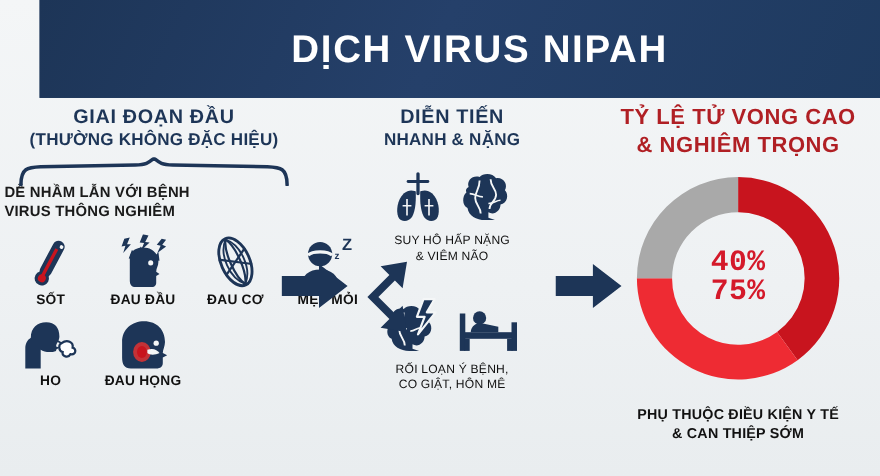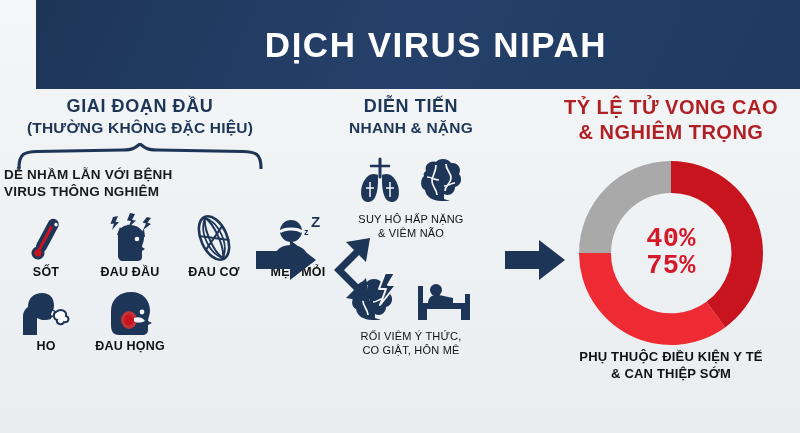--- a/index.html
+++ b/index.html
@@ -93,21 +93,21 @@
     position:relative;width:192px;height:192px;margin:12px auto 0 auto;
   }
   .donut-center{
     position:absolute;left:50%;top:50%;transform:translate(-50%,-50%);
     width:120px;text-align:center;line-height:1;
   }
   .pct{color:#d4192a;font-size:27px;font-weight:bold;letter-spacing:.3px;font-family:Liberation Mono, monospace;}
   .den{color:#1a1a1a;font-size:19px;font-weight:bold;margin:4px 0 3px 0;letter-spacing:.3px;}
   .right-cap{
     text-align:center;color:#111;font-size:13px;font-weight:bold;line-height:1.3;
-    margin-top:0;letter-spacing:.2px;
+    margin-top:20px;letter-spacing:.2px;
   }
 </style>
 </head>
 <body>
 
 <div id="poster">
 
   <div class="header-band">
     <div class="header-title">DỊCH VIRUS NIPAH</div>
   </div>
@@ -301,21 +301,21 @@
             <path d="M13,30 C14,24 19,22 24,23 L38,26 L38,31 L13,31 Z" fill="#1d3557"></path>
             <rect x="5" y="31" width="48" height="6" fill="#1d3557"></rect>
             <rect x="3" y="14" width="5" height="34" fill="#1d3557"></rect>
             <rect x="50" y="22" width="5" height="26" fill="#1d3557"></rect>
             <rect x="7" y="37" width="5" height="11" fill="#1d3557"></rect>
             <rect x="46" y="37" width="5" height="11" fill="#1d3557"></rect>
           </svg>
         </span>
       </div>
       <div class="mid-cap">
-        <div>RỐI VIÊM Ý THỨC,</div>
+        <div>RỐI LOẠN Ý BỆNH,</div>
         <div>CO GIẬT, HÔN MÊ</div>
       </div>
     </div>
   </div>
 
   <div class="arrow" id="arrow-split">
     <svg width="52" height="84" viewBox="0 0 52 84">
       <path d="M2,42 L22,22 L14,14 L38,10 L34,34 L27,27 L12,42
                L27,57 L34,50 L38,74 L14,70 L22,62 Z" fill="#1d3557"></path>
     </svg>

